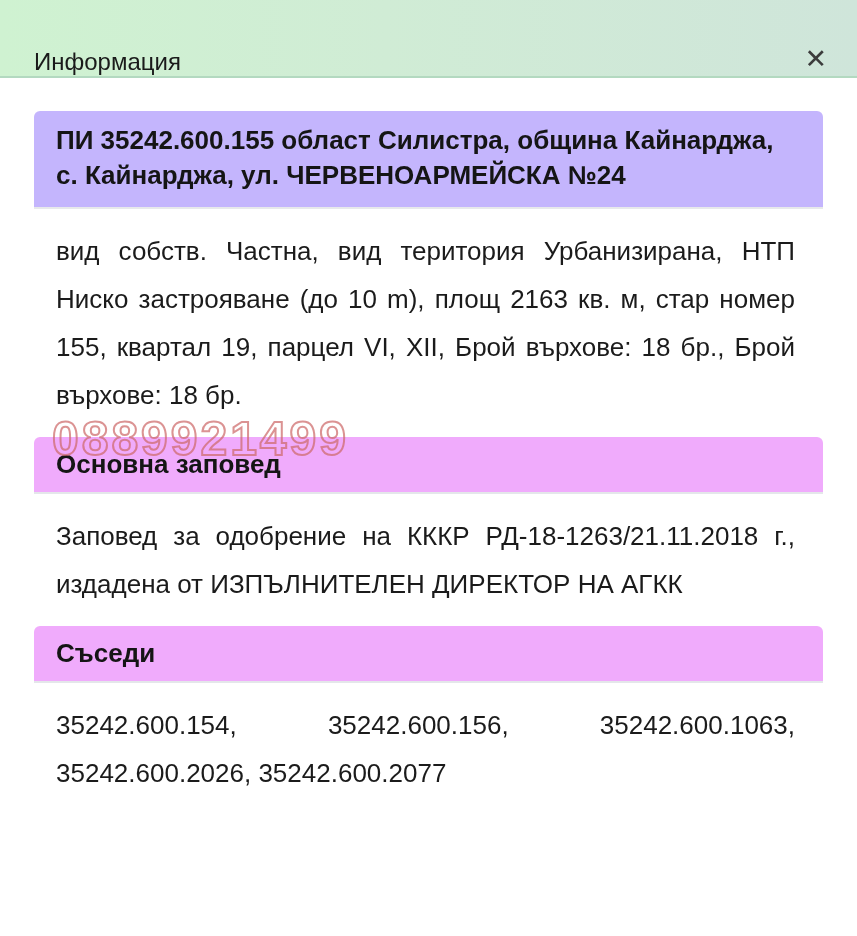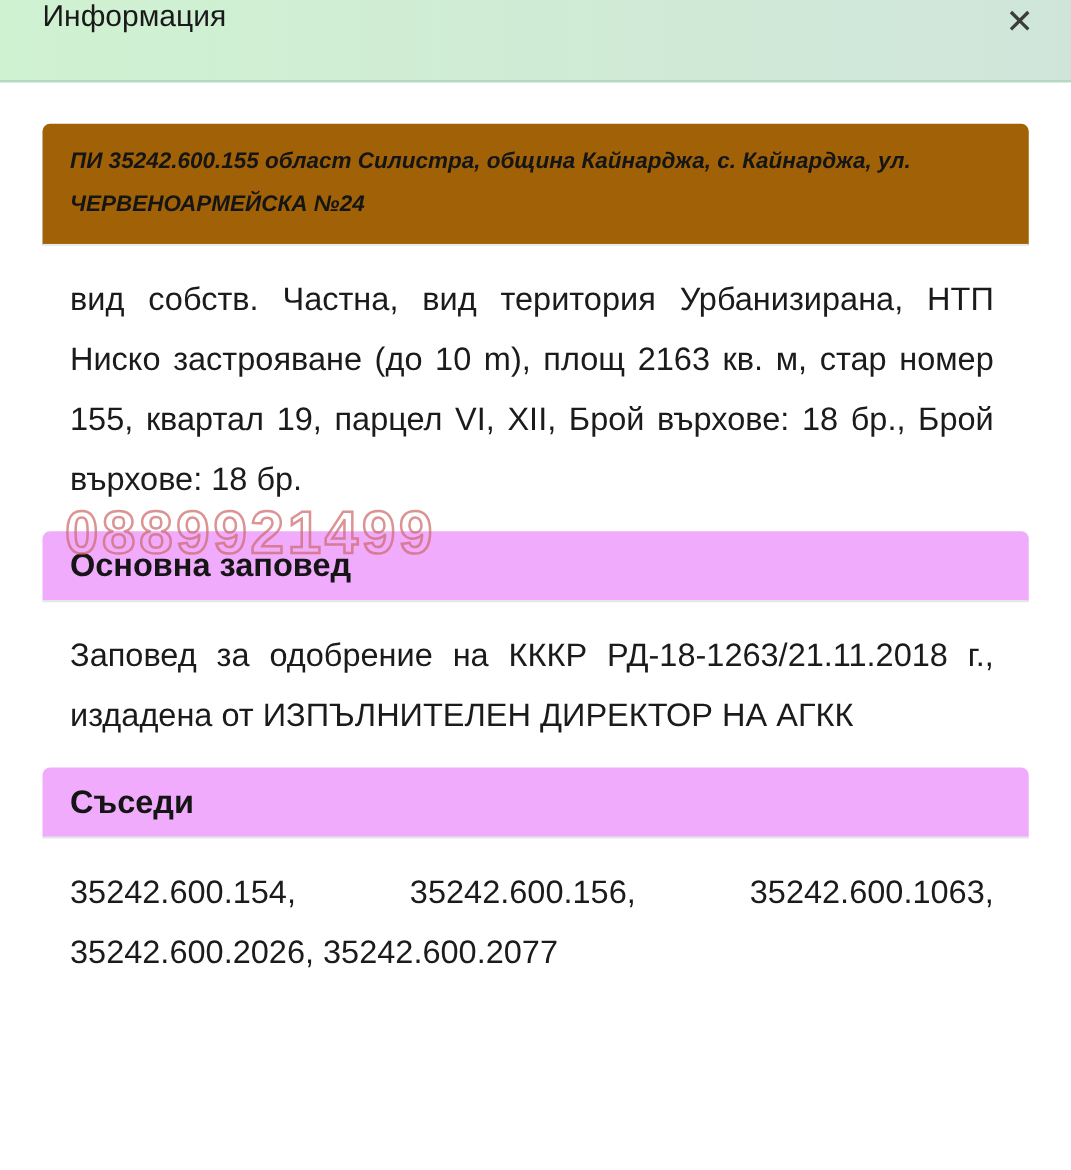--- a/index.html
+++ b/index.html
@@ -8,45 +8,44 @@
     width: 857px; height: 936px;
     background: #ffffff;
     font-family: "Liberation Sans", sans-serif;
     color: #1c1c1c;
     overflow: hidden;
   }
   .dialog { width: 857px; height: 936px; background: #ffffff; position: relative; }
 
   
   .dialog-header {
-    height: 66px;
+    height: 78px;
     background: linear-gradient(90deg, #cff2d1 0%, #d0ecd5 45%, #cfe5da 100%);
     border-bottom: 2px solid #b3d9c0;
-    display: flex; align-items: flex-start; justify-content: space-between;
+    display: flex; align-items: flex-end; justify-content: space-between;
     padding: 0 22px 0 34px;
   }
   .dialog-header-title { font-size: 24px; font-weight: 400; color: #1a1a1a; }
   .close-button {
     background: none; border: 0; cursor: pointer;
     font-size: 27px; font-weight: 700; color: #3c3c3c;
     line-height: 1; padding: 4px 8px;
     font-family: "DejaVu Sans", sans-serif;
   }
 
   
   .dialog-body { padding: 33px 34px 0 34px; position: relative; }
 
   .title-block {
-    background: #a16207;
+    background: #c4b5fd;
     border-bottom: 2px solid #e7e9eb;
     border-radius: 6px 6px 0 0;
     padding: 12px 22px 14px 22px;
-    font-size: 18px; font-weight: 700; line-height: 35px;
+    font-size: 26px; font-weight: 700; line-height: 35px;
     color: #151515;
-    font-style: italic;
   }
 
   .details-wrap { position: relative; }
 
   .add-link {
     display: inline-block;
     margin: 26px 0 0 22px;
     font-size: 26px; line-height: 30px;
     color: #109a6d;
     text-decoration: none;

